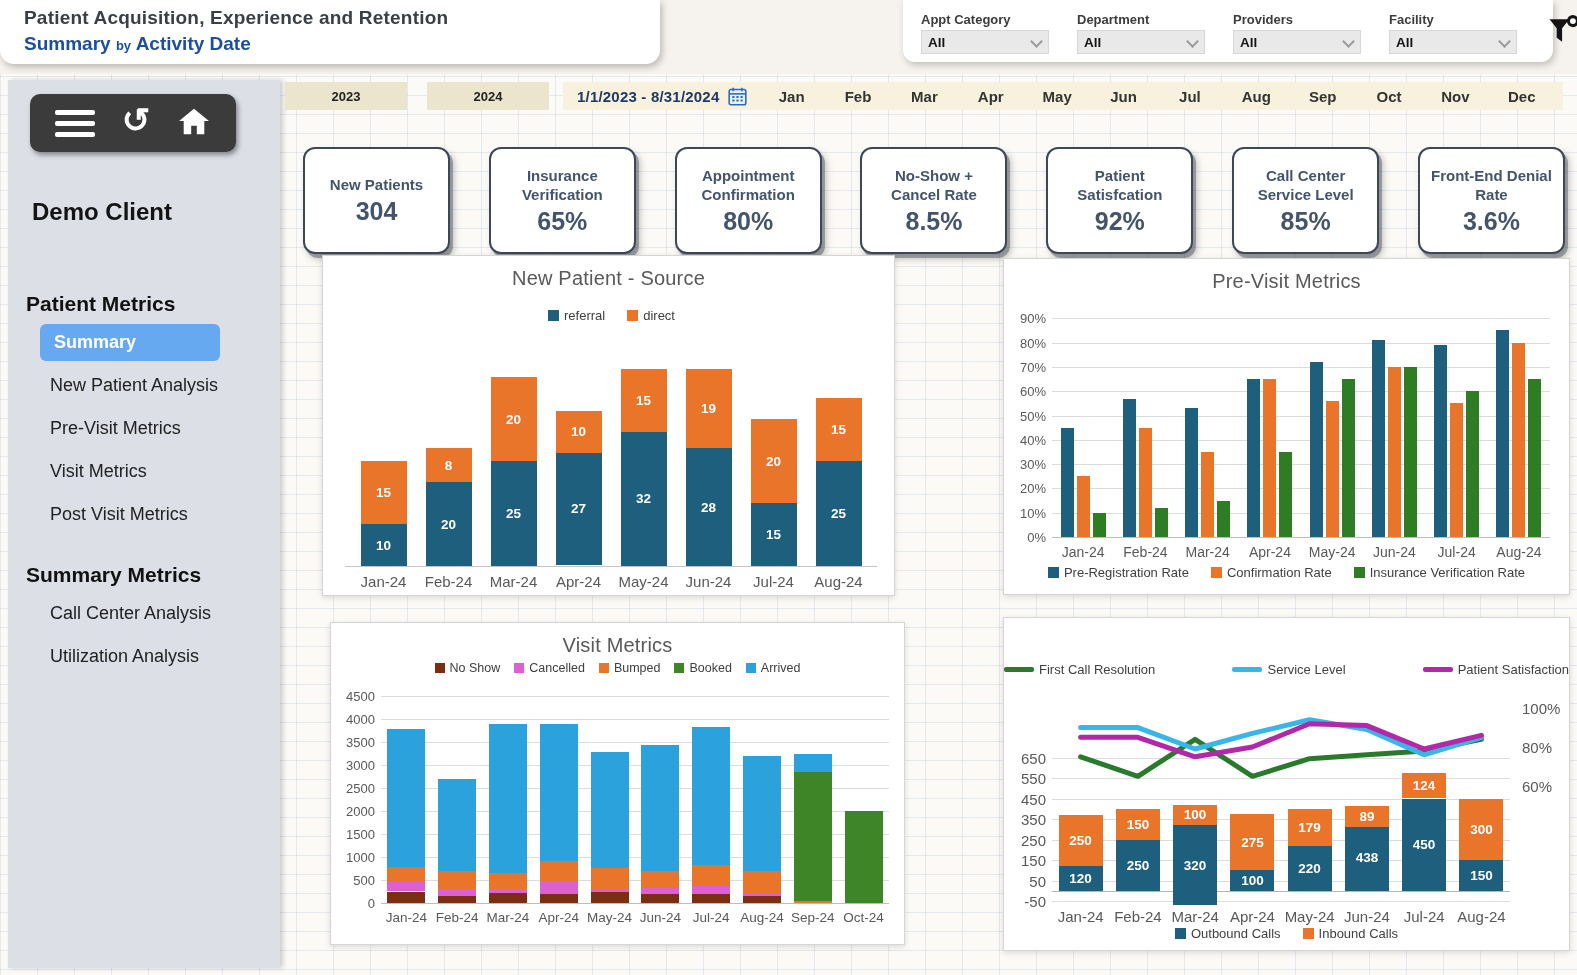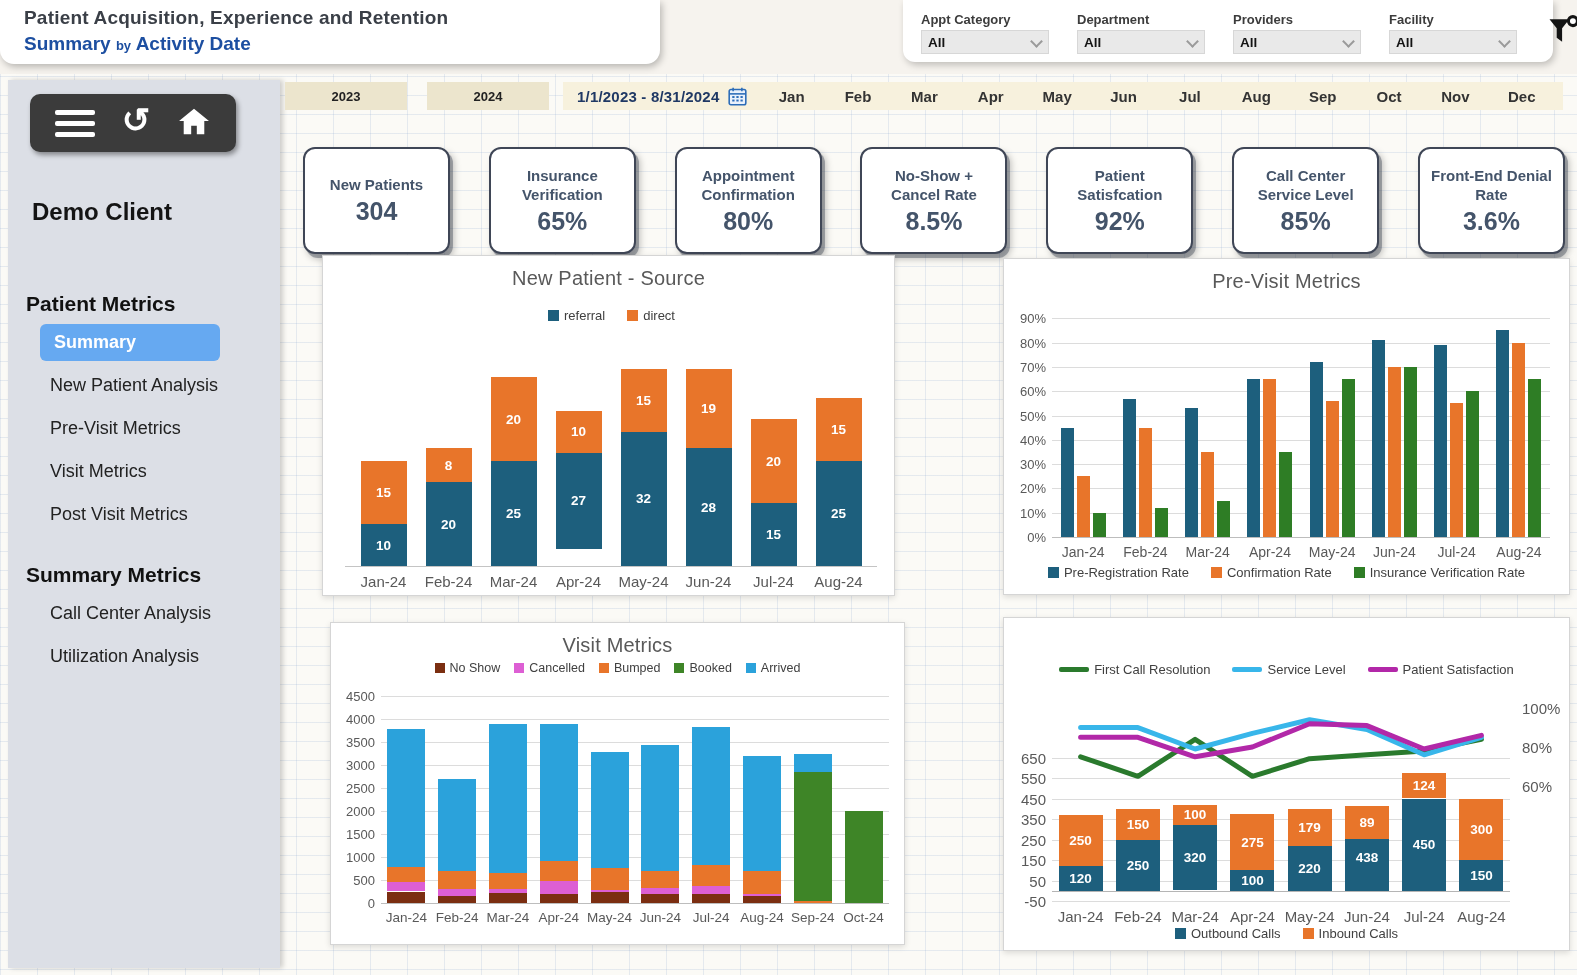--- a/index.html
+++ b/index.html
@@ -275,21 +275,21 @@
     </div>
     <div class="seg" style="left: 102.5px; top: 192.4px; width: 46px; height: 33.6px; background: rgb(232, 117, 42);">
       <div class="seglabel">8</div>
     </div>
     <div class="seg" style="left: 167.5px; top: 205px; width: 46px; height: 105px; background: rgb(29, 95, 125);">
       <div class="seglabel">25</div>
     </div>
     <div class="seg" style="left: 167.5px; top: 121px; width: 46px; height: 84px; background: rgb(232, 117, 42);">
       <div class="seglabel">20</div>
     </div>
-    <div class="seg" style="left: 232.5px; top: 196.6px; width: 46px; height: 96px; background: rgb(29, 95, 125);">
+    <div class="seg" style="left: 232.5px; top: 196.6px; width: 46px; height: 112px; background: rgb(29, 95, 125);">
       <div class="seglabel">27</div>
     </div>
     <div class="seg" style="left: 232.5px; top: 154.6px; width: 46px; height: 42px; background: rgb(232, 117, 42);">
       <div class="seglabel">10</div>
     </div>
     <div class="seg" style="left: 297.5px; top: 175.6px; width: 46px; height: 134.4px; background: rgb(29, 95, 125);">
       <div class="seglabel">32</div>
     </div>
     <div class="seg" style="left: 297.5px; top: 112.6px; width: 46px; height: 63px; background: rgb(232, 117, 42);">
       <div class="seglabel">15</div>
@@ -475,21 +475,21 @@
     <div class="xlabel" style="left: 151.6px; top: 287px; width: 50.8px; font-size: 13.5px;">Mar-24</div>
     <div class="xlabel" style="left: 202.4px; top: 287px; width: 50.8px; font-size: 13.5px;">Apr-24</div>
     <div class="xlabel" style="left: 253.2px; top: 287px; width: 50.8px; font-size: 13.5px;">May-24</div>
     <div class="xlabel" style="left: 304px; top: 287px; width: 50.8px; font-size: 13.5px;">Jun-24</div>
     <div class="xlabel" style="left: 354.8px; top: 287px; width: 50.8px; font-size: 13.5px;">Jul-24</div>
     <div class="xlabel" style="left: 405.6px; top: 287px; width: 50.8px; font-size: 13.5px;">Aug-24</div>
     <div class="xlabel" style="left: 456.4px; top: 287px; width: 50.8px; font-size: 13.5px;">Sep-24</div>
     <div class="xlabel" style="left: 507.2px; top: 287px; width: 50.8px; font-size: 13.5px;">Oct-24</div>
   </div>
 <div id="chart4" class="chart-card">
-<div class="legend" style="top: 44px;">
+<div class="legend" style="top: 44px; justify-content: space-between;">
       <div class="lg-item">
         <div class="lg-line" style="background: rgb(42, 122, 45);"></div>
         <div class="lg-txt">First Call Resolution</div>
       </div>
       <div class="lg-item">
         <div class="lg-line" style="background: rgb(56, 182, 234);"></div>
         <div class="lg-txt">Service Level</div>
       </div>
       <div class="lg-item">
         <div class="lg-line" style="background: rgb(178, 40, 168);"></div>
@@ -528,42 +528,42 @@
     </div>
     <div class="seg" style="left: 54.6px; top: 196.9px; width: 44px; height: 51.3px; background: rgb(232, 117, 42);">
       <div class="seglabel">250</div>
     </div>
     <div class="seg" style="left: 111.9px; top: 221.5px; width: 44px; height: 51.3px; background: rgb(29, 95, 125);">
       <div class="seglabel">250</div>
     </div>
     <div class="seg" style="left: 111.9px; top: 190.8px; width: 44px; height: 30.8px; background: rgb(232, 117, 42);">
       <div class="seglabel">150</div>
     </div>
-    <div class="seg" style="left: 169.1px; top: 207.2px; width: 44px; height: 65px; background: rgb(29, 95, 125);">
+    <div class="seg" style="left: 169.1px; top: 207.2px; width: 44px; height: 80px; background: rgb(29, 95, 125);">
       <div class="seglabel">320</div>
     </div>
     <div class="seg" style="left: 169.1px; top: 186.7px; width: 44px; height: 20.5px; background: rgb(232, 117, 42);">
       <div class="seglabel">100</div>
     </div>
     <div class="seg" style="left: 226.4px; top: 252.3px; width: 44px; height: 20.5px; background: rgb(29, 95, 125);">
       <div class="seglabel">100</div>
     </div>
     <div class="seg" style="left: 226.4px; top: 195.9px; width: 44px; height: 56.4px; background: rgb(232, 117, 42);">
       <div class="seglabel">275</div>
     </div>
     <div class="seg" style="left: 283.6px; top: 227.7px; width: 44px; height: 45.1px; background: rgb(29, 95, 125);">
       <div class="seglabel">220</div>
     </div>
     <div class="seg" style="left: 283.6px; top: 191px; width: 44px; height: 36.7px; background: rgb(232, 117, 42);">
       <div class="seglabel">179</div>
     </div>
     <div class="seg" style="left: 340.9px; top: 206.3px; width: 44px; height: 66.4px; background: rgb(29, 95, 125);">
       <div class="seglabel">438</div>
     </div>
-    <div class="seg" style="left: 340.9px; top: 188.1px; width: 44px; height: 33px; background: rgb(232, 117, 42);">
+    <div class="seg" style="left: 340.9px; top: 188.1px; width: 44px; height: 21px; background: rgb(232, 117, 42);">
       <div class="seglabel">89</div>
     </div>
     <div class="seg" style="left: 398.1px; top: 180.5px; width: 44px; height: 92.3px; background: rgb(29, 95, 125);">
       <div class="seglabel">450</div>
     </div>
     <div class="seg" style="left: 398.1px; top: 155.1px; width: 44px; height: 25.4px; background: rgb(232, 117, 42);">
       <div class="seglabel">124</div>
     </div>
     <div class="seg" style="left: 455.4px; top: 242px; width: 44px; height: 30.8px; background: rgb(29, 95, 125);">
       <div class="seglabel">150</div>

